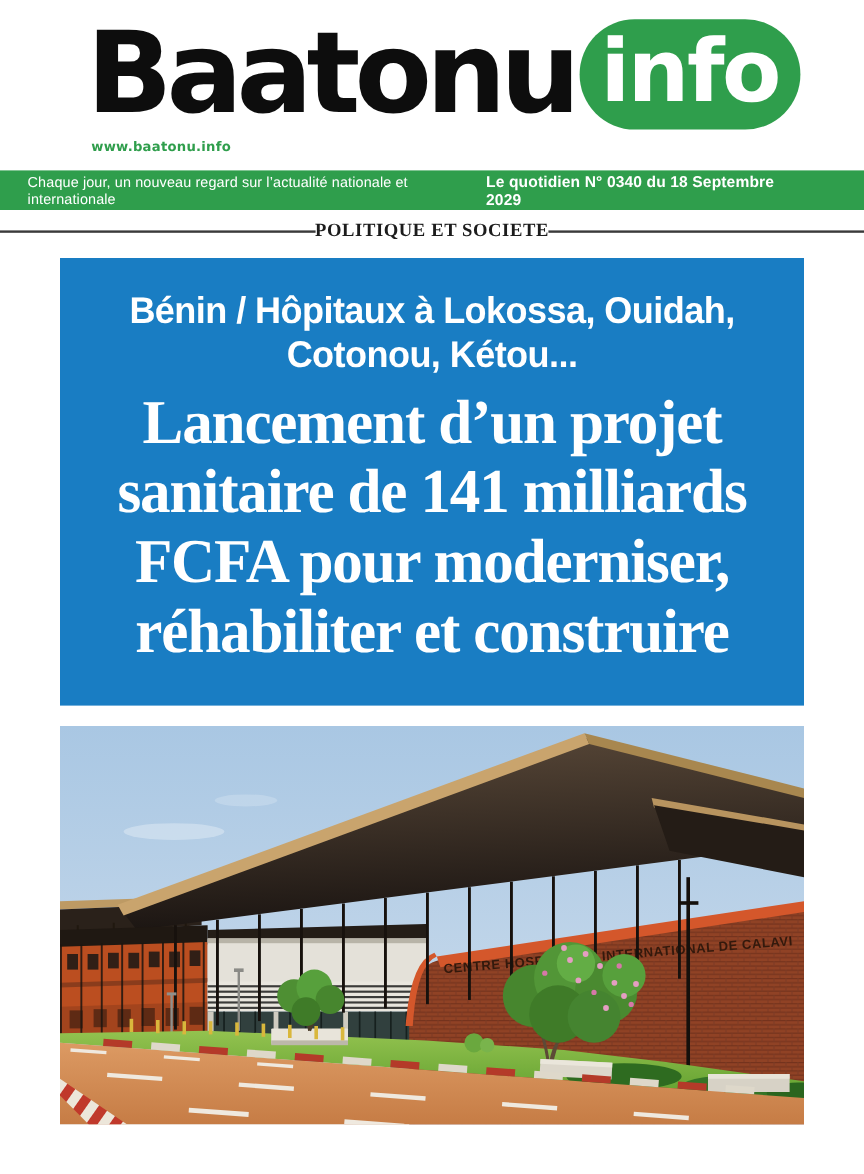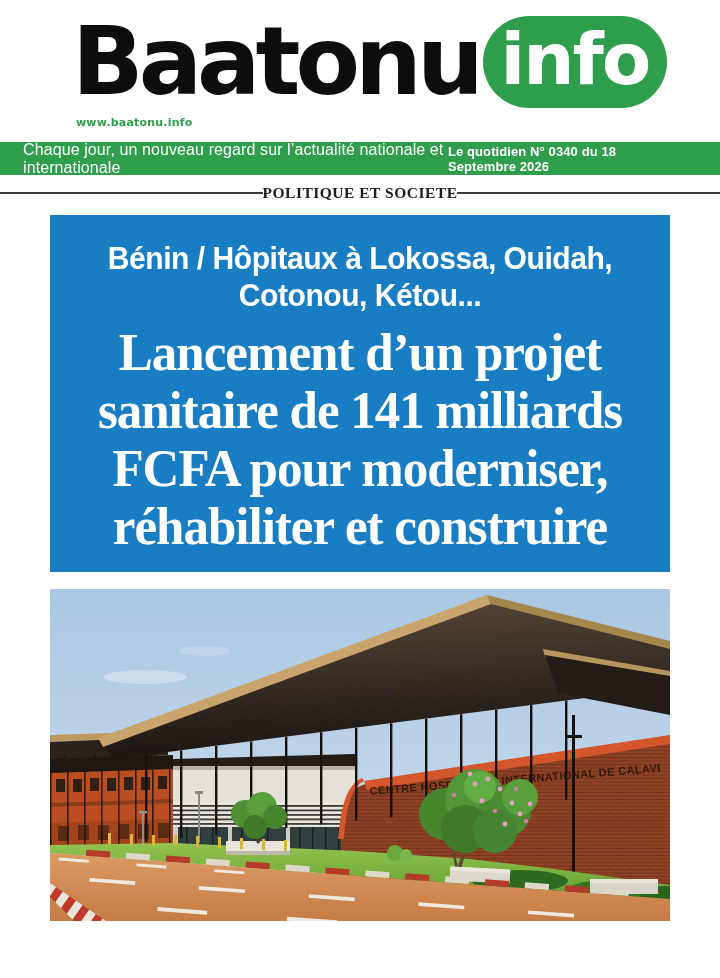--- a/index.html
+++ b/index.html
@@ -15,32 +15,32 @@
          background:var(--brand-green,#2F9E4C);display:flex;align-items:center;justify-content:center;}
   .badge span{font-family:"DejaVu Sans",sans-serif;font-weight:800;font-size:72px;
          letter-spacing:-2px;color:#fff;line-height:1;transform:translateY(-3px);}
   .website{margin:2px 0 0 4px;font-size:11px;font-weight:700;color:var(--brand-green,#2F9E4C);
          font-family:"DejaVu Sans",sans-serif;letter-spacing:.2px;height:22px;}
 
   
   .tagline-bar{margin-top:4px;height:33px;background:var(--brand-green,#2F9E4C);
          display:flex;align-items:center;justify-content:space-between;
          padding:0 50px 0 23px;color:#fff;}
-  .slogan{font-size:16px;font-weight:500;letter-spacing:.1px;}
+  .slogan{font-size:12px;font-weight:500;letter-spacing:.1px;}
   .edition{font-size:13px;font-weight:700;letter-spacing:.1px;}
 
   
   .section-rule{margin-top:10px;height:16px;display:flex;align-items:center;}
   .rule-line{flex:1;height:2px;background:#3a3a3a;}
   .section-label{font-family:"Liberation Serif",serif;font-weight:700;font-size:15.5px;
          letter-spacing:.5px;color:#1c1c1c;white-space:nowrap;}
 
   
   .headline-box{margin:14px 50px 17px;background:var(--headline-blue,#197DC3);
-         text-align:center;color:#fff;padding:25px 8px 16px;}
+         text-align:center;color:#fff;padding:25px 8px 32px;}
   .kicker-line{font-size:31px;font-weight:800;line-height:37px;letter-spacing:-.5px;
          transform:scaleX(.97);white-space:nowrap;}
   .title-block{margin-top:10px;font-family:Liberation Serif, serif;}
   .title-line{font-size:52px;font-weight:800;line-height:58px;letter-spacing:-1px;
          transform:scaleX(.98);white-space:nowrap;}
 
   
   .photo-wrap{margin:12px 0 0 50px;width:620px;height:332px;}
   .photo-wrap svg{display:block;}
 
@@ -58,21 +58,21 @@
       <div class="brand">Baatonu</div>
       <div class="badge">
         <span>info</span>
       </div>
     </div>
     <div class="website">www.baatonu.info</div>
   </header>
 
   <div class="tagline-bar">
     <span class="slogan">Chaque jour, un nouveau regard sur l’actualité nationale et internationale</span>
-    <span class="edition">Le quotidien N° 0340 du 18 Septembre 2026</span>
+    <span class="edition">Le quotidien N° 0340 du 18 Septembre 2029</span>
   </div>
 
   <div class="section-rule">
     <span class="rule-line"></span>
     <span class="section-label">POLITIQUE ET SOCIETE</span>
     <span class="rule-line"></span>
   </div>
 
   <section class="headline-box">
     <div class="kicker">

